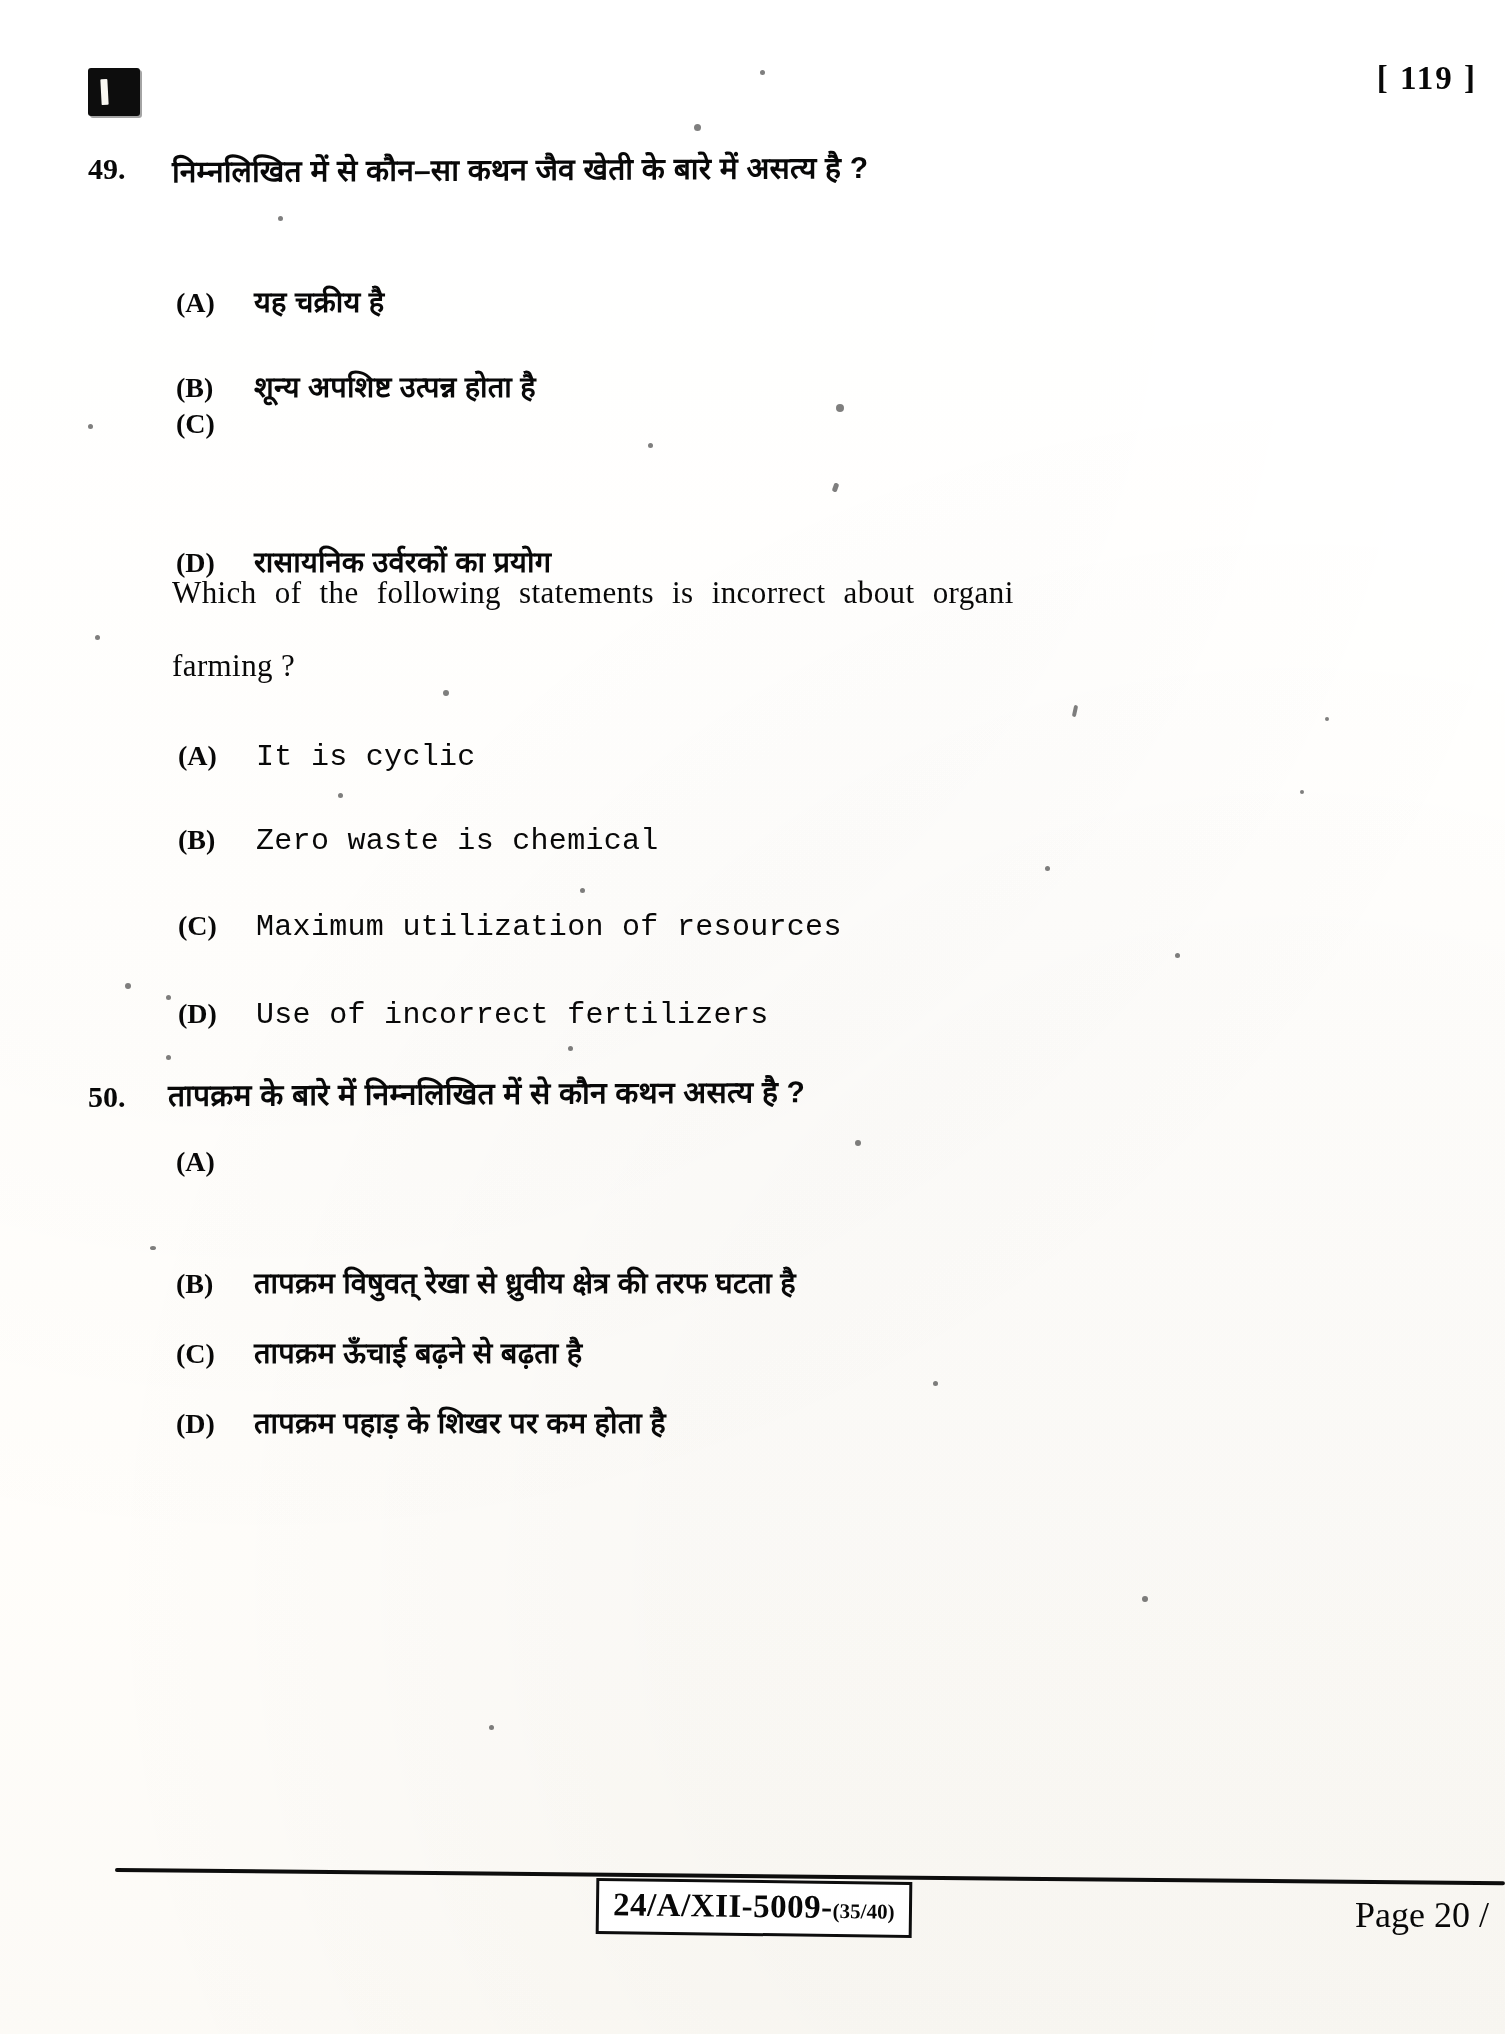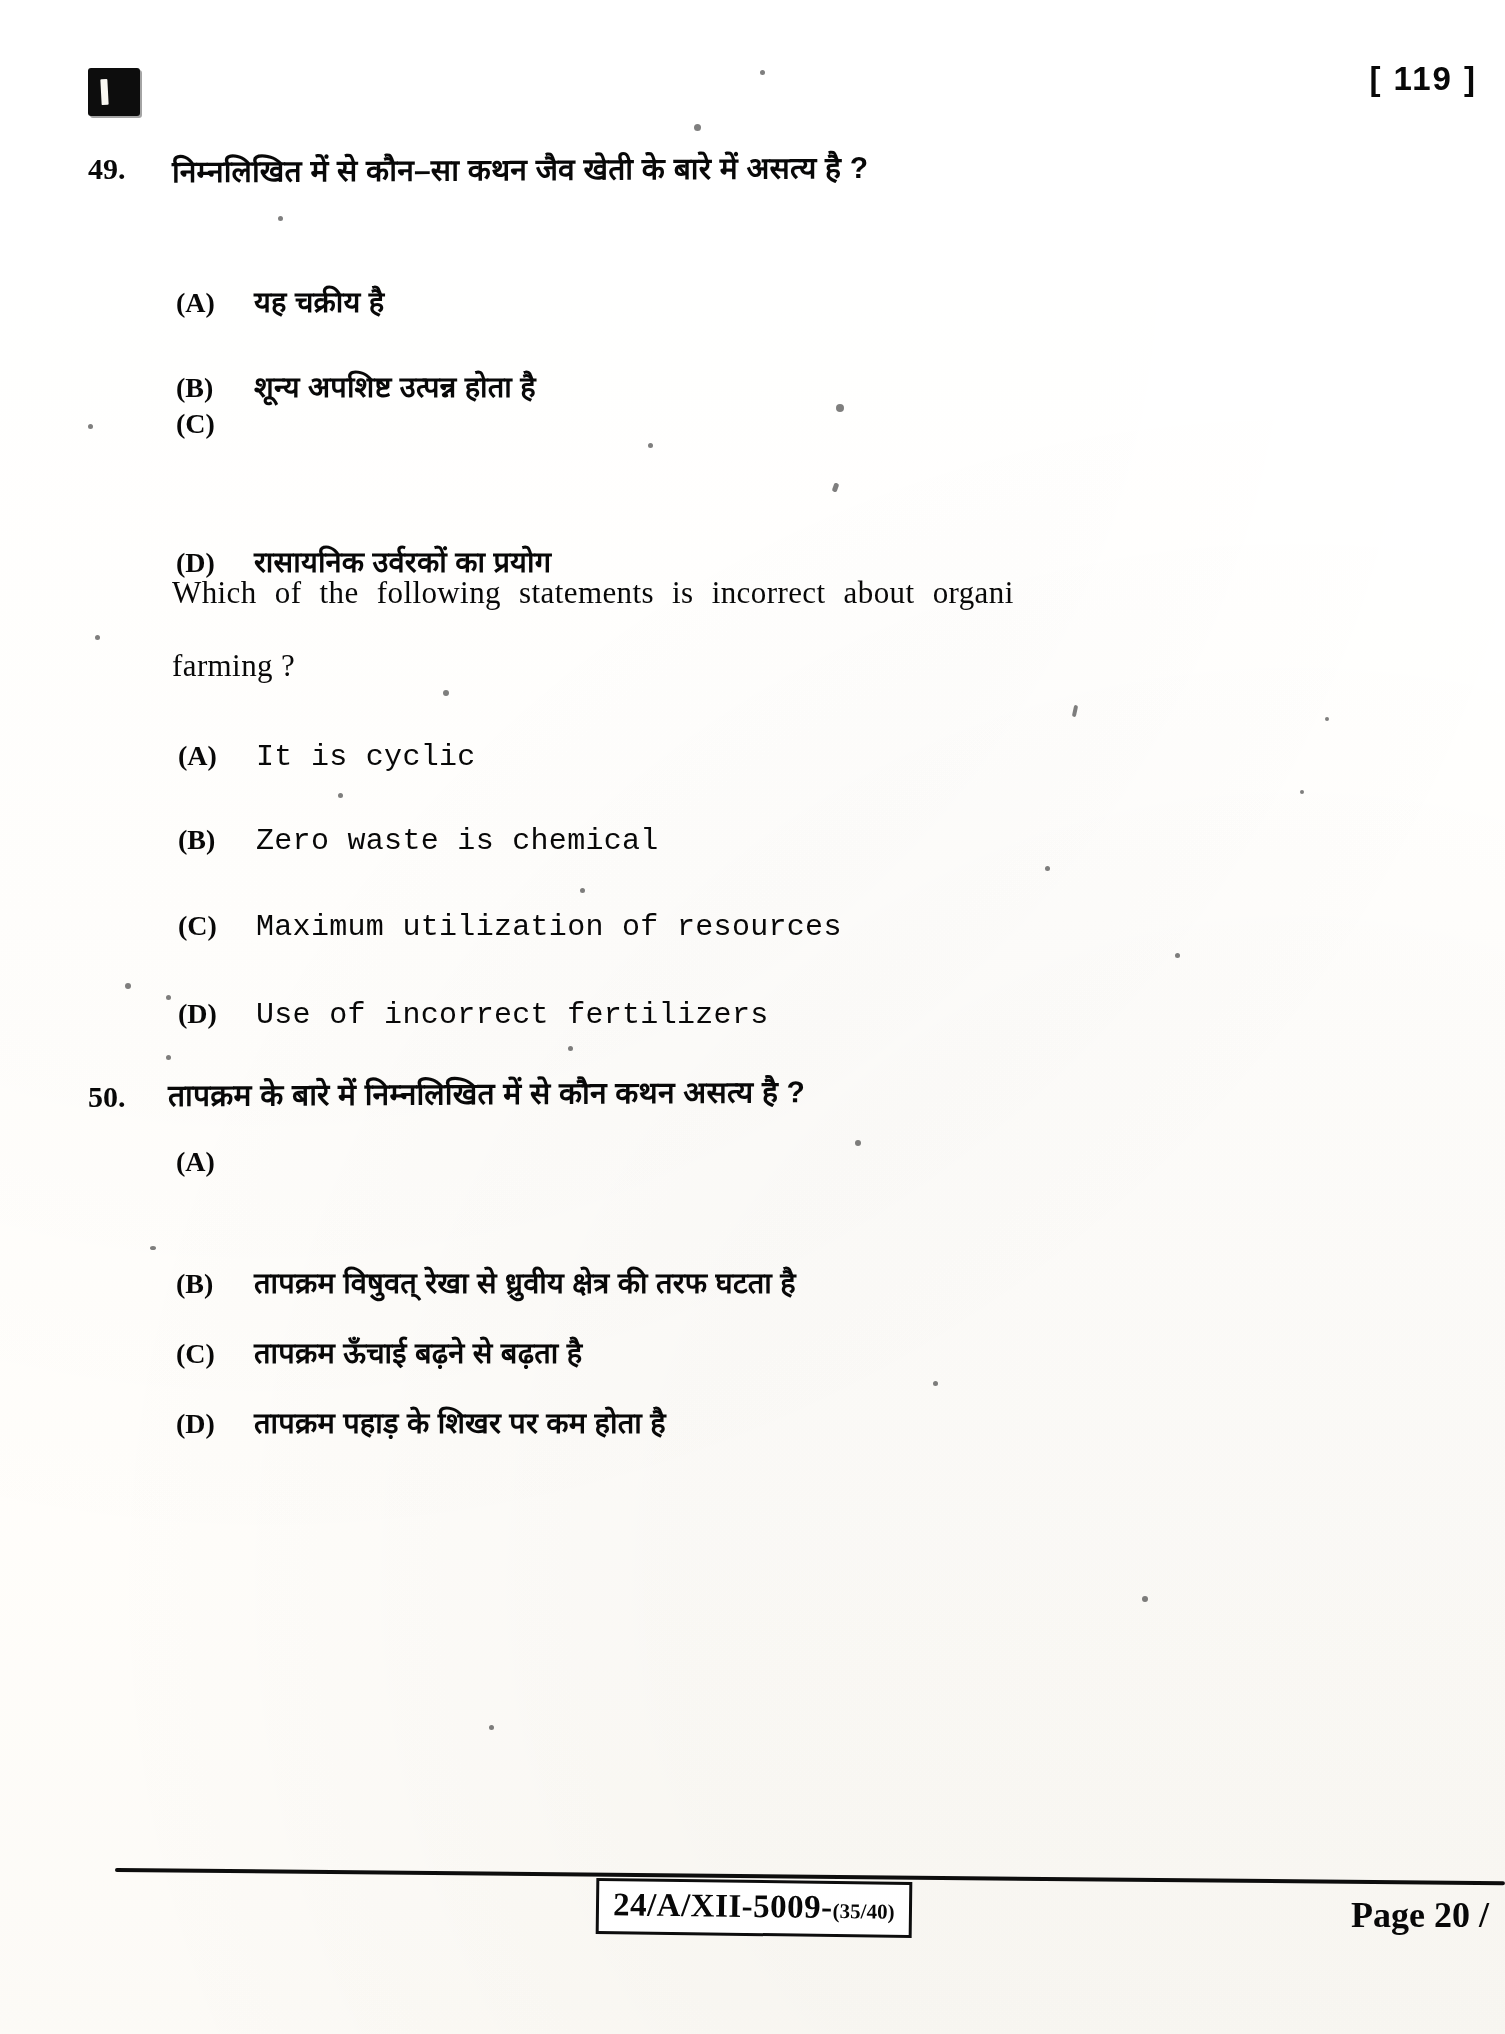--- a/index.html
+++ b/index.html
@@ -61,21 +61,21 @@
     transform: rotate(-3deg);
   }
 
   .page-code {
     position: absolute;
     right: 28px;
     top: 60px;
     font-size: 33px;
     font-weight: 700;
     letter-spacing: 2px;
-    font-family: Liberation Sans, sans-serif;
+    font-family: Liberation Serif, serif;
   }
 
   
   .qnum {
     position: absolute;
     font-weight: 700;
     font-size: 30px;
   }
 
   .hin {
@@ -160,21 +160,21 @@
     font-size: 21px;
     font-weight: 700;
   }
 
   .page-label {
     position: absolute;
     right: 16px;
     top: 1894px;
     font-family: "Liberation Serif", serif;
     font-size: 36px;
-    font-weight: 700;
+    font-weight: 400;
     white-space: nowrap;
   }
 </style>
 </head>
 <body>
 
 <div class="page">
   <div class="scan-tint"></div>
 
   <div class="corner-mark"></div>

